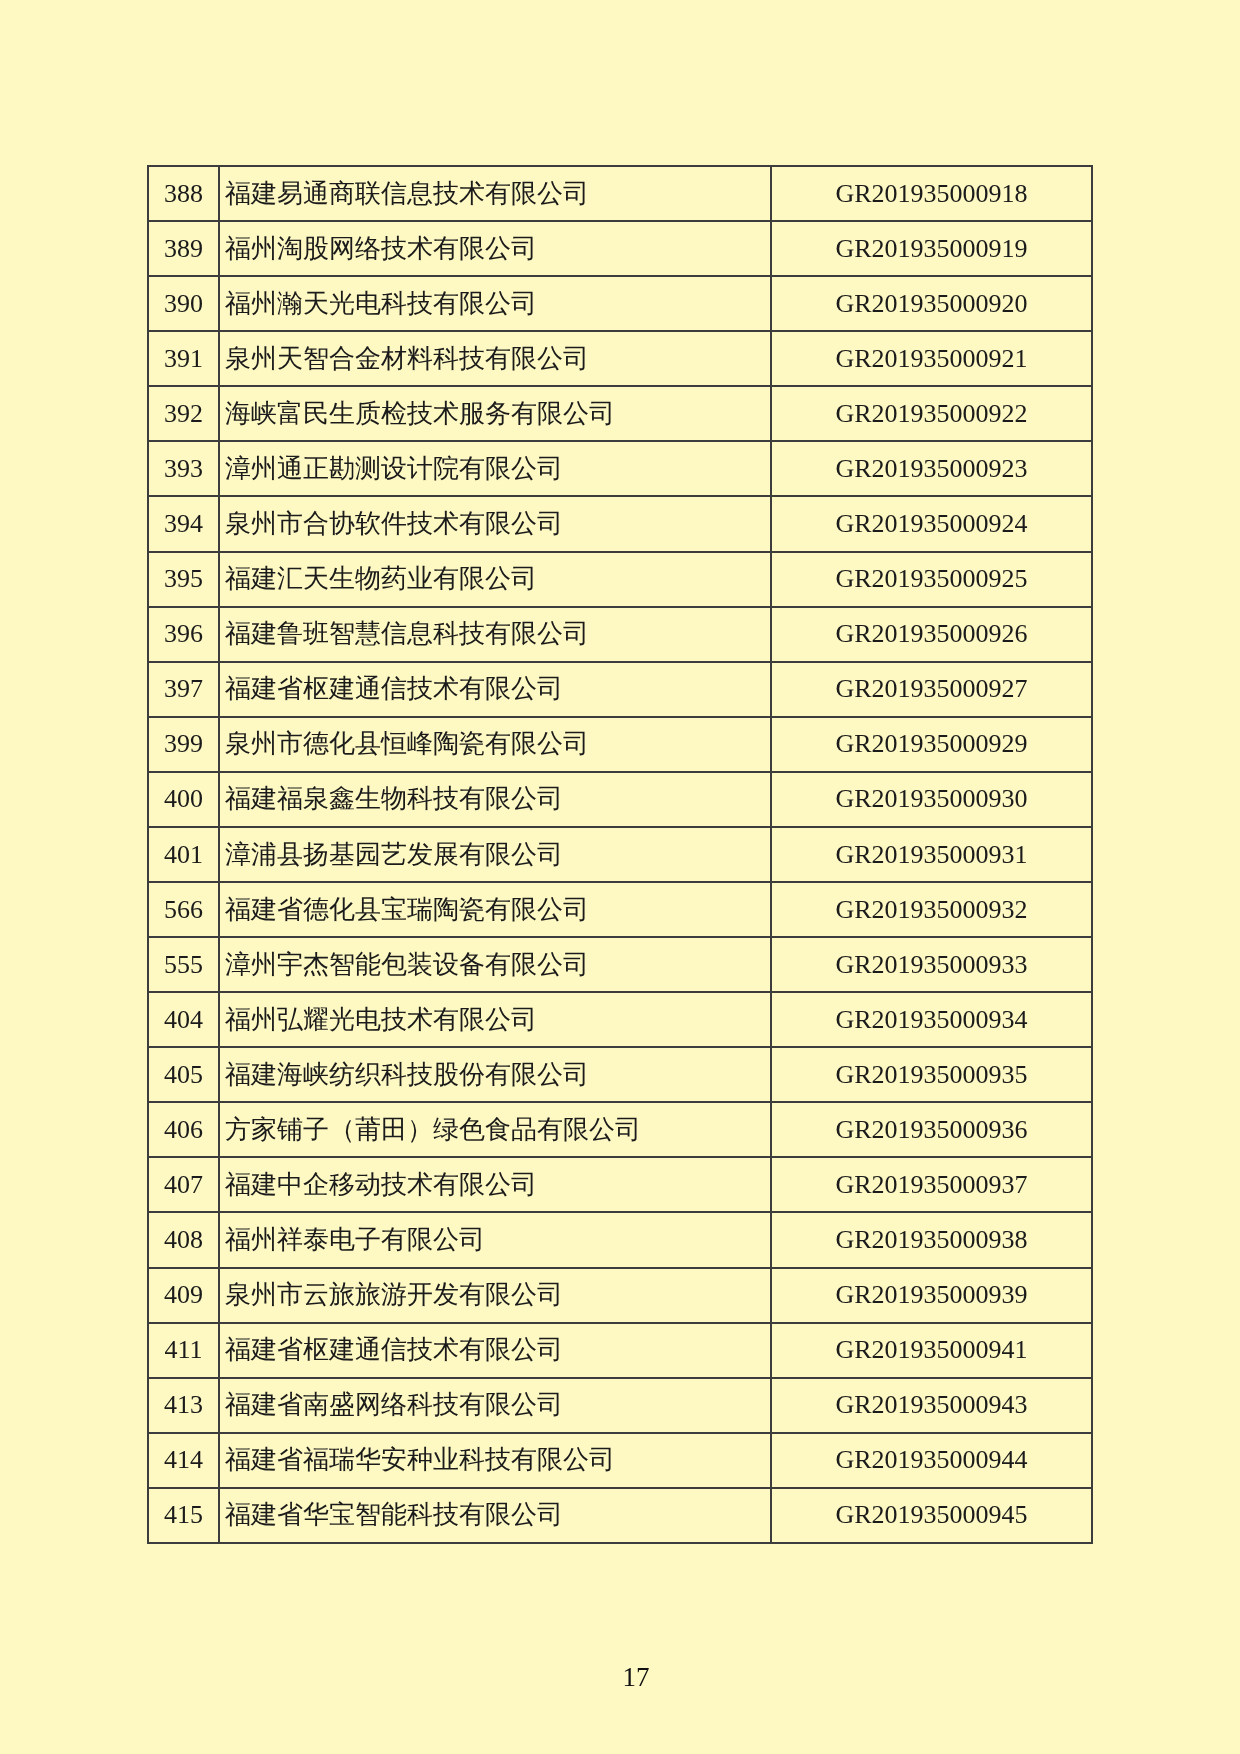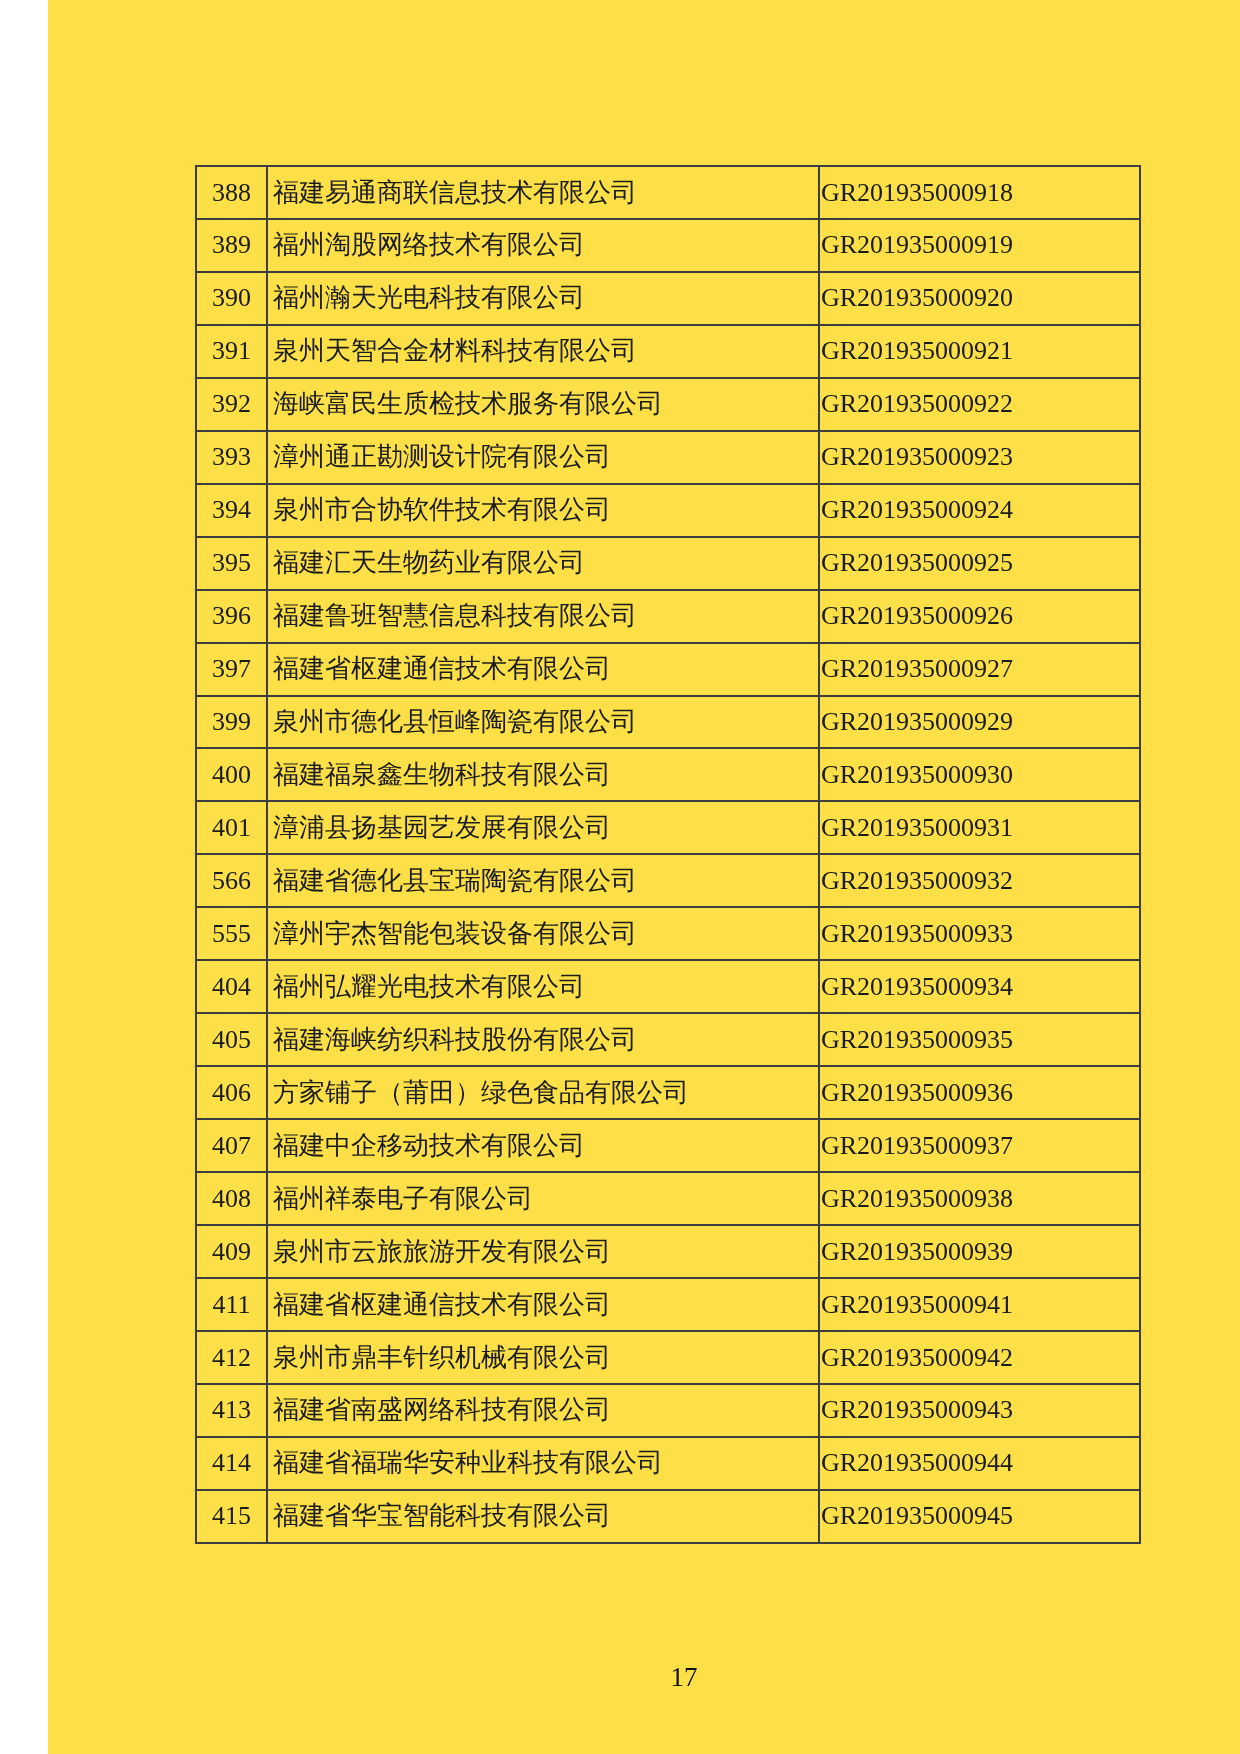--- a/index.html
+++ b/index.html
@@ -10,22 +10,21 @@
   body {
     width: 1240px;
     height: 1754px;
     position: relative;
     font-family: "Liberation Serif", "DejaVu Serif", serif;
     color: #1b1b1b;
   }
   .doc-page {
     position: absolute;
     inset: 0;
-    background: #fde047;
-    margin-left: 48px;
+    background: #fef9c3;
   }
   table.company-table {
     position: absolute;
     left: 147px;
     top: 165px;
     width: 928px;
     height: 1379px;
     border-collapse: collapse;
     table-layout: fixed;
   }
@@ -41,21 +40,21 @@
     width: 67px;
     text-align: center;
   }
   td.col-company {
     width: 544px;
     text-align: left;
     padding-left: 5px;
   }
   td.col-code {
     width: 317px;
-    text-align: left;
+    text-align: center;
   }
   .page-number {
     position: absolute;
     top: 1662px;
     left: 636px;
     transform: translateX(-50%);
     font-size: 27px;
     color: #111111;
   }
 </style>
@@ -169,25 +168,20 @@
           <td class="col-no">409</td>
           <td class="col-company">泉州市云旅旅游开发有限公司</td>
           <td class="col-code">GR201935000939</td>
         </tr>
         <tr>
           <td class="col-no">411</td>
           <td class="col-company">福建省枢建通信技术有限公司</td>
           <td class="col-code">GR201935000941</td>
         </tr>
         <tr>
-          <td class="col-no">412</td>
-          <td class="col-company">泉州市鼎丰针织机械有限公司</td>
-          <td class="col-code">GR201935000942</td>
-        </tr>
-        <tr>
           <td class="col-no">413</td>
           <td class="col-company">福建省南盛网络科技有限公司</td>
           <td class="col-code">GR201935000943</td>
         </tr>
         <tr>
           <td class="col-no">414</td>
           <td class="col-company">福建省福瑞华安种业科技有限公司</td>
           <td class="col-code">GR201935000944</td>
         </tr>
         <tr>

